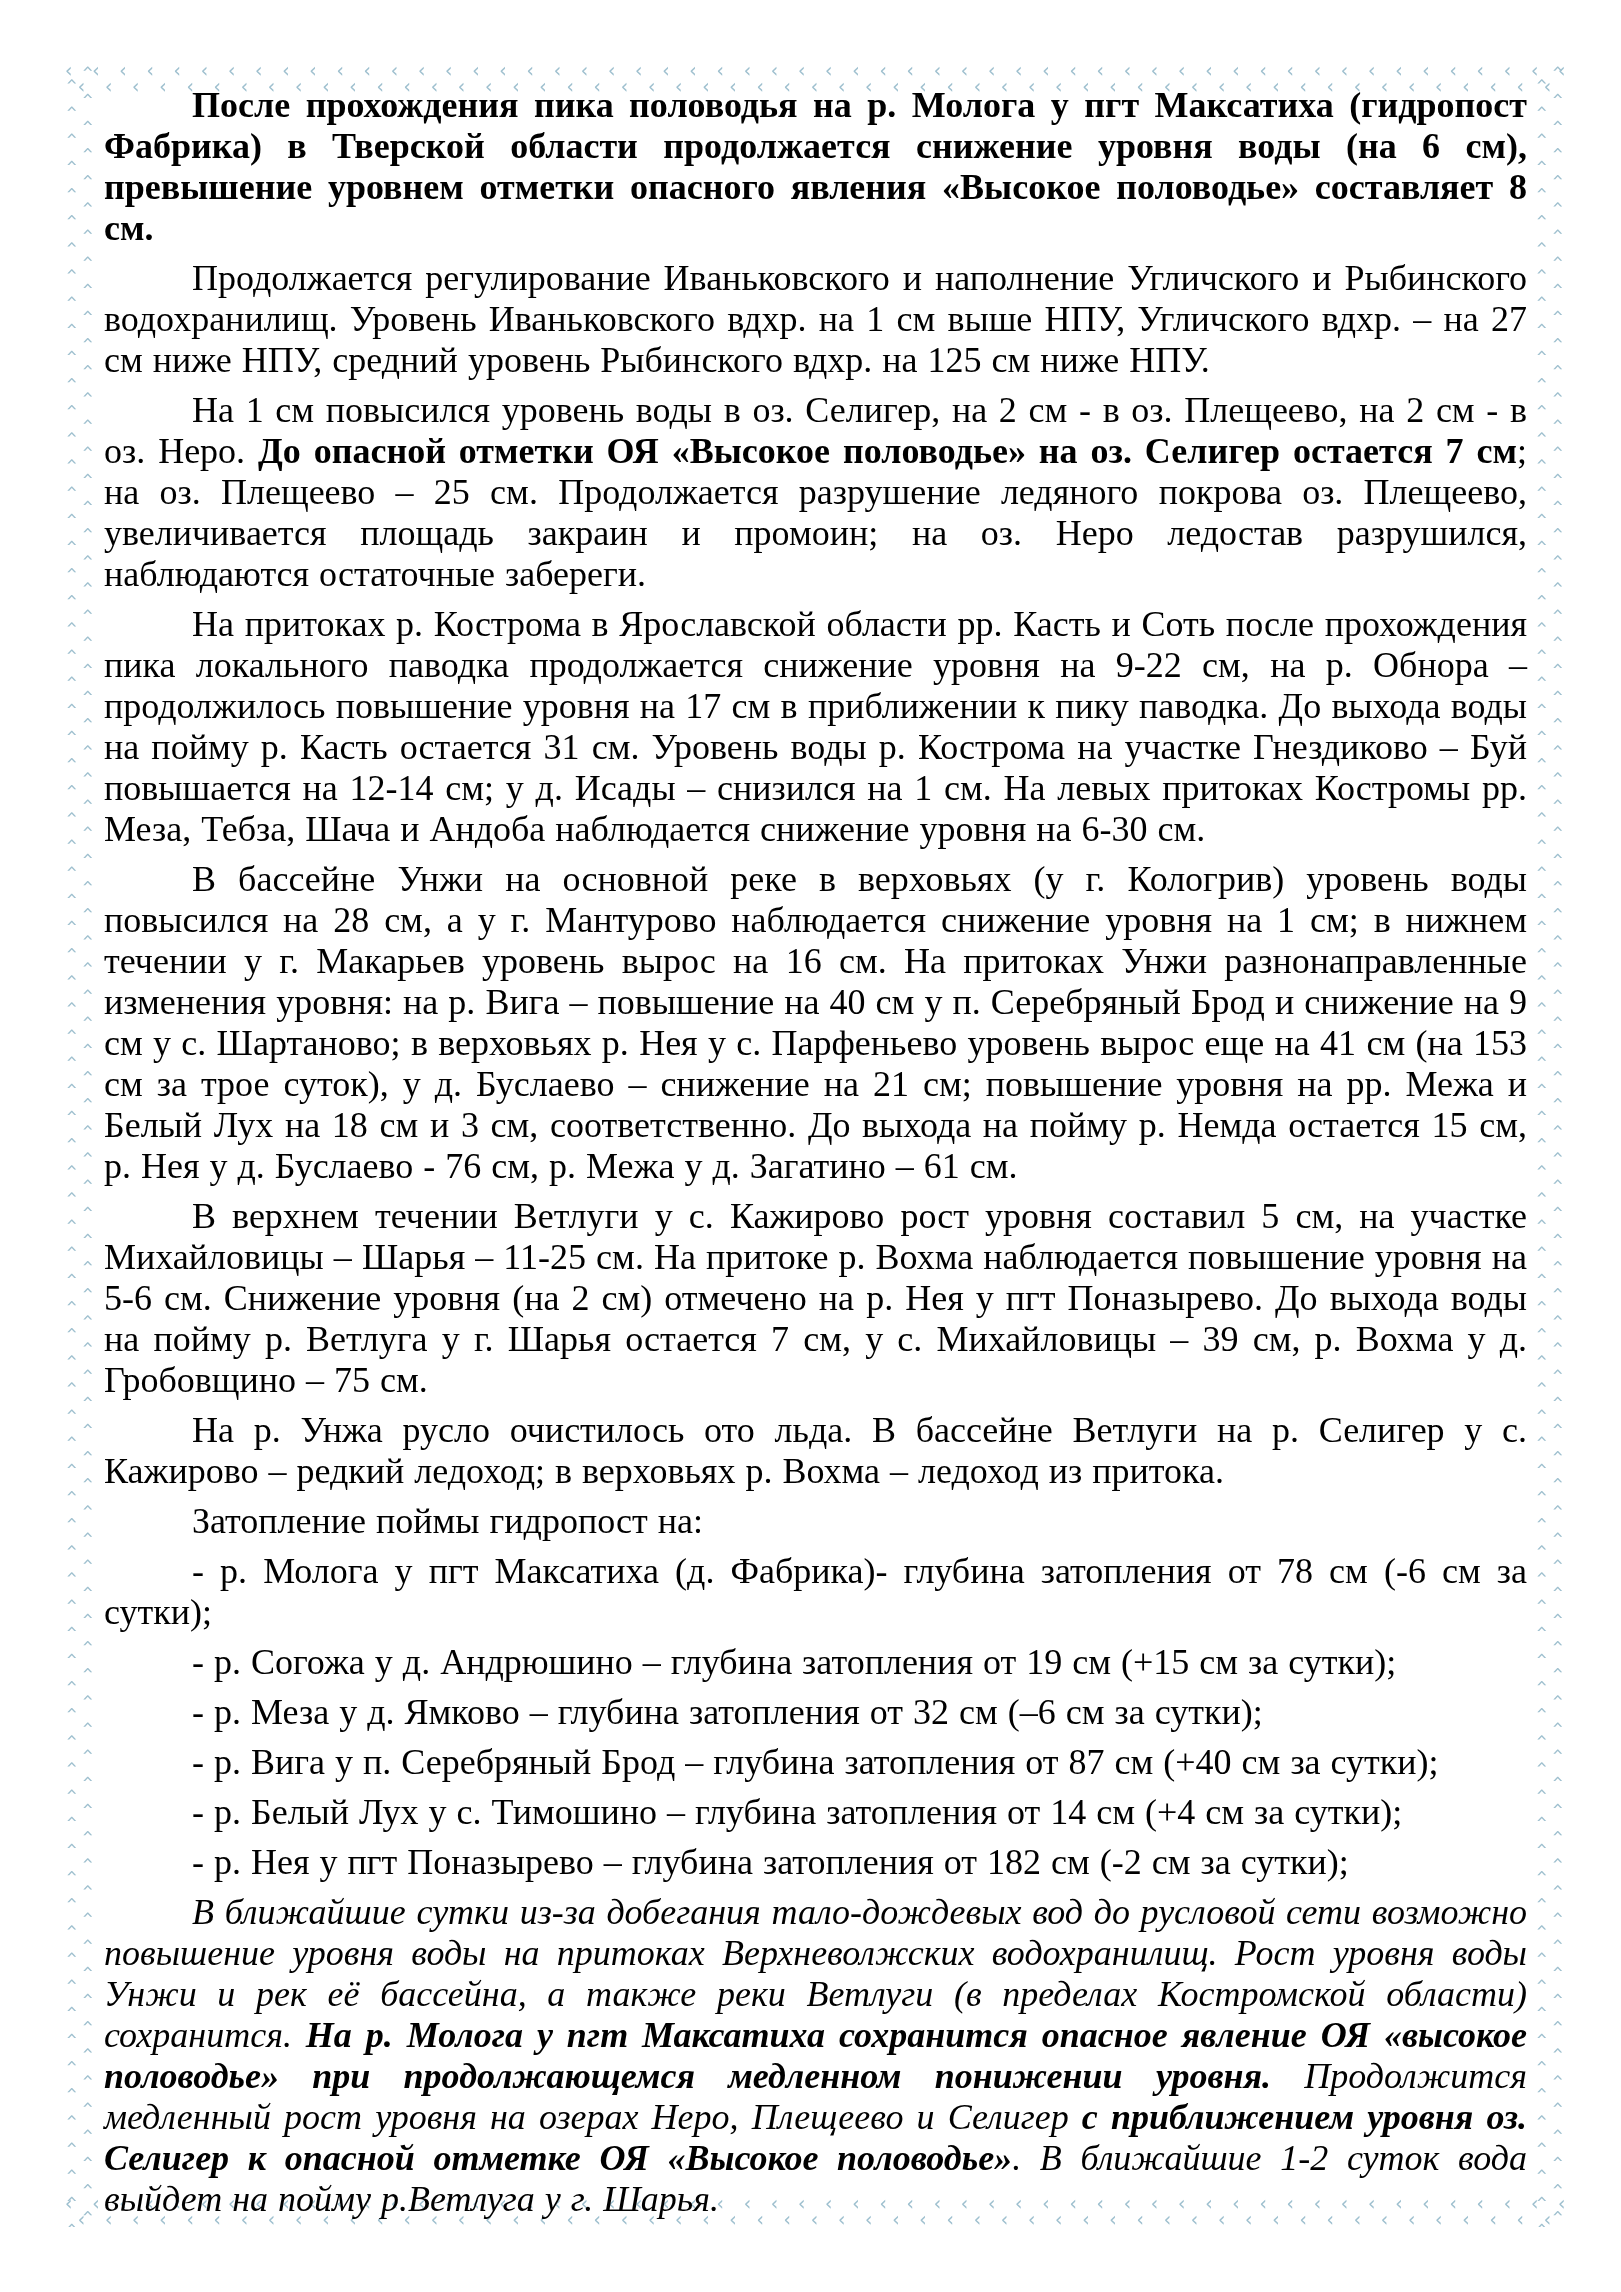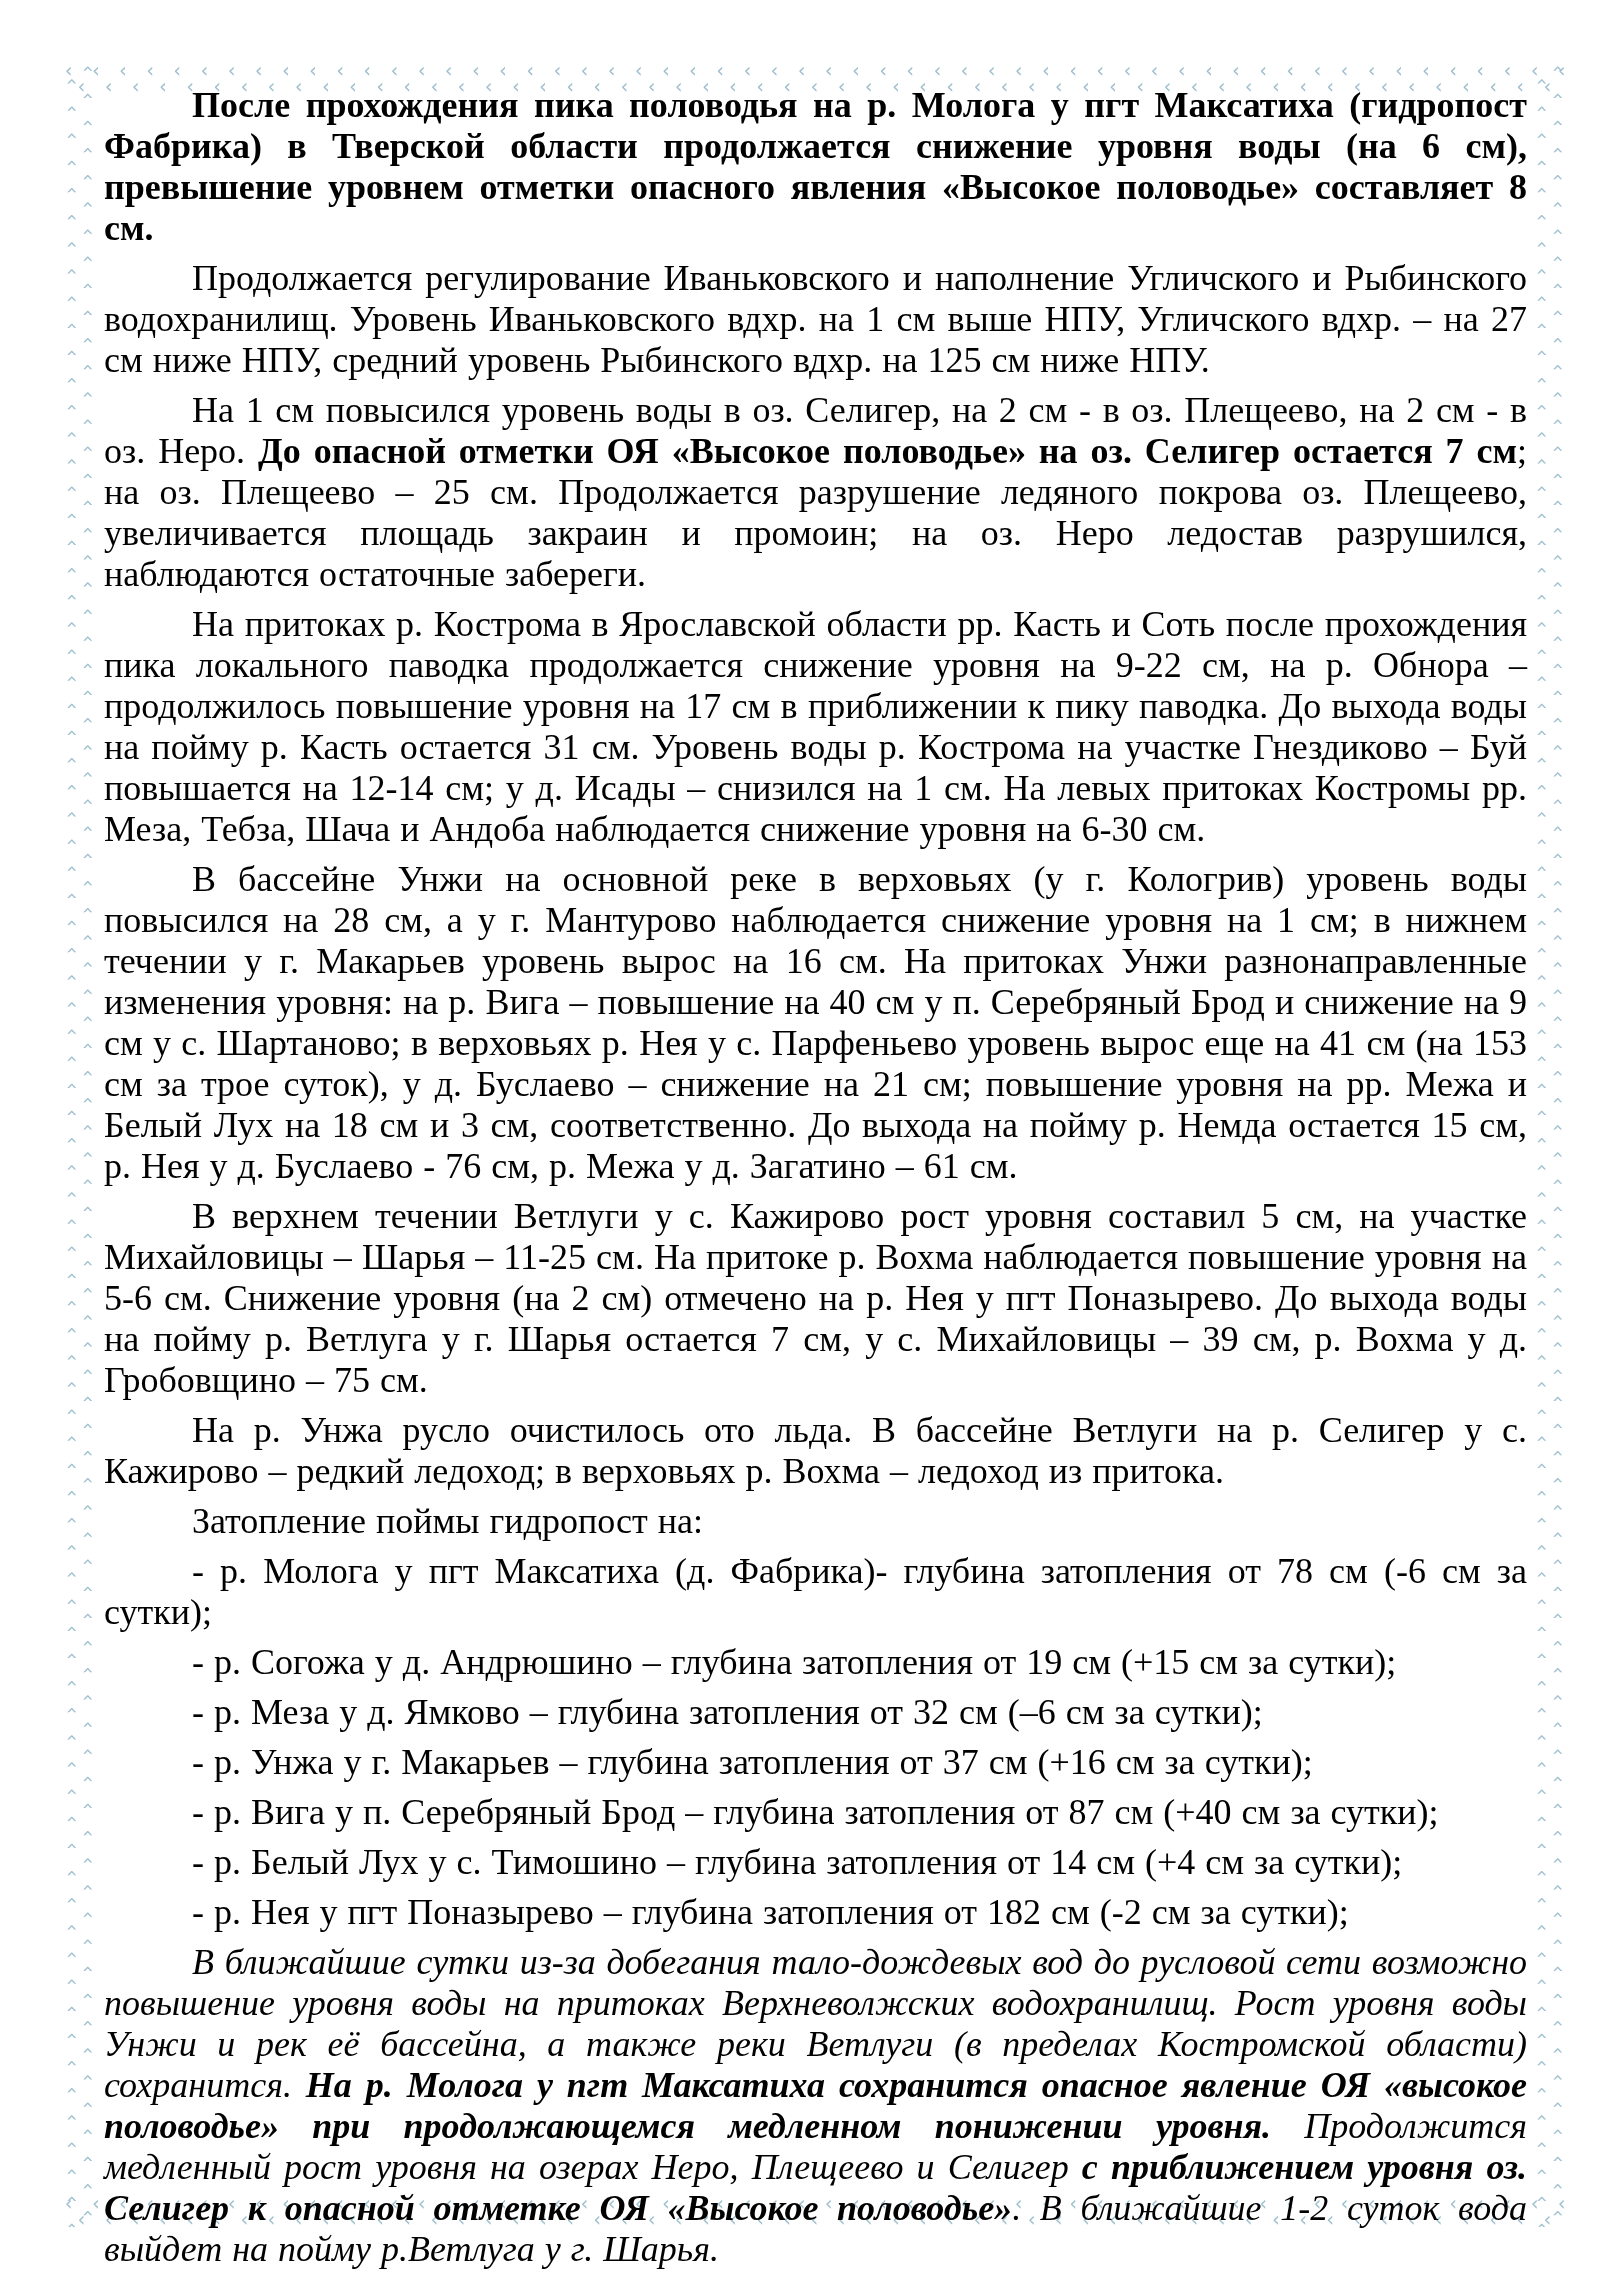--- a/index.html
+++ b/index.html
@@ -59,20 +59,19 @@
       <p class="para"><span>Продолжается регулирование Иваньковского и наполнение Угличского и Рыбинского водохранилищ. Уровень Иваньковского вдхр. на 1 см выше НПУ, Угличского вдхр. – на 27 см ниже НПУ, средний уровень Рыбинского вдхр. на 125 см ниже НПУ.</span></p>
       <p class="para"><span>На 1 см повысился уровень воды в оз. Селигер, на 2 см - в оз. Плещеево, на 2 см - в оз. Неро. </span><span class="b">До опасной отметки ОЯ «Высокое половодье» на оз. Селигер остается 7 см</span><span>; на оз. Плещеево – 25 см. Продолжается разрушение ледяного покрова оз. Плещеево, увеличивается площадь закраин и промоин; на оз. Неро ледостав разрушился, наблюдаются остаточные забереги.</span></p>
       <p class="para"><span>На притоках р. Кострома в Ярославской области рр. Касть и Соть после прохождения пика локального паводка продолжается снижение уровня на 9-22 см, на р. Обнора – продолжилось повышение уровня на 17 см в приближении к пику паводка. До выхода воды на пойму р. Касть остается 31 см. Уровень воды р. Кострома на участке Гнездиково – Буй повышается на 12-14 см; у д. Исады – снизился на 1 см. На левых притоках Костромы рр. Меза, Тебза, Шача и Андоба наблюдается снижение уровня на 6-30 см.</span></p>
       <p class="para"><span>В бассейне Унжи на основной реке в верховьях (у г. Кологрив) уровень воды повысился на 28 см, а у г. Мантурово наблюдается снижение уровня на 1 см; в нижнем течении у г. Макарьев уровень вырос на 16 см. На притоках Унжи разнонаправленные изменения уровня: на р. Вига – повышение на 40 см у п. Серебряный Брод и снижение на 9 см у с. Шартаново; в верховьях р. Нея у с. Парфеньево уровень вырос еще на 41 см (на 153 см за трое суток), у д. Буслаево – снижение на 21 см; повышение уровня на рр. Межа и Белый Лух на 18 см и 3 см, соответственно. До выхода на пойму р. Немда остается 15 см, р. Нея у д. Буслаево - 76 см, р. Межа у д. Загатино – 61 см.</span></p>
       <p class="para"><span>В верхнем течении Ветлуги у с. Кажирово рост уровня составил 5 см, на участке Михайловицы – Шарья – 11-25 см. На притоке р. Вохма наблюдается повышение уровня на 5-6 см. Снижение уровня (на 2 см) отмечено на р. Нея у пгт Поназырево. До выхода воды на пойму р. Ветлуга у г. Шарья остается 7 см, у с. Михайловицы – 39 см, р. Вохма у д. Гробовщино – 75 см.</span></p>
       <p class="para"><span>На р. Унжа русло очистилось ото льда. В бассейне Ветлуги на р. Селигер у с. Кажирово – редкий ледоход; в верховьях р. Вохма – ледоход из притока.</span></p>
       <p class="para"><span>Затопление поймы гидропост на:</span></p>
       <p class="para"><span>- р. Молога у пгт Максатиха (д. Фабрика)- глубина затопления от 78 см (-6 см за сутки);</span></p>
       <p class="para"><span>- р. Согожа у д. Андрюшино – глубина затопления от 19 см (+15 см за сутки);</span></p>
       <p class="para"><span>- р. Меза у д. Ямково – глубина затопления от 32 см (–6 см за сутки);</span></p>
-      <p class="para"><span>- р. Унжа у г. Макарьев – глубина затопления от 37 см (+16 см за сутки);</span></p>
       <p class="para"><span>- р. Вига у п. Серебряный Брод – глубина затопления от 87 см (+40 см за сутки);</span></p>
       <p class="para"><span>- р. Белый Лух у с. Тимошино – глубина затопления от 14 см (+4 см за сутки);</span></p>
       <p class="para"><span>- р. Нея у пгт Поназырево – глубина затопления от 182 см (-2 см за сутки);</span></p>
       <p class="para"><span class="i">В ближайшие сутки из-за добегания тало-дождевых вод до русловой сети возможно повышение уровня воды на притоках Верхневолжских водохранилищ. Рост уровня воды Унжи и рек её бассейна, а также реки Ветлуги (в пределах Костромской области) сохранится. </span><span class="b i">На р. Молога у пгт Максатиха сохранится опасное явление ОЯ «высокое половодье» при продолжающемся медленном понижении уровня. </span><span class="i">Продолжится медленный рост уровня на озерах Неро, Плещеево и Селигер </span><span class="b i">с приближением уровня оз. Селигер к опасной отметке ОЯ «Высокое половодье»</span><span class="i">. В ближайшие 1-2 суток вода выйдет на пойму р.Ветлуга у г. Шарья.</span></p>
     </div>
 </div>
 
 
 </body></html>

